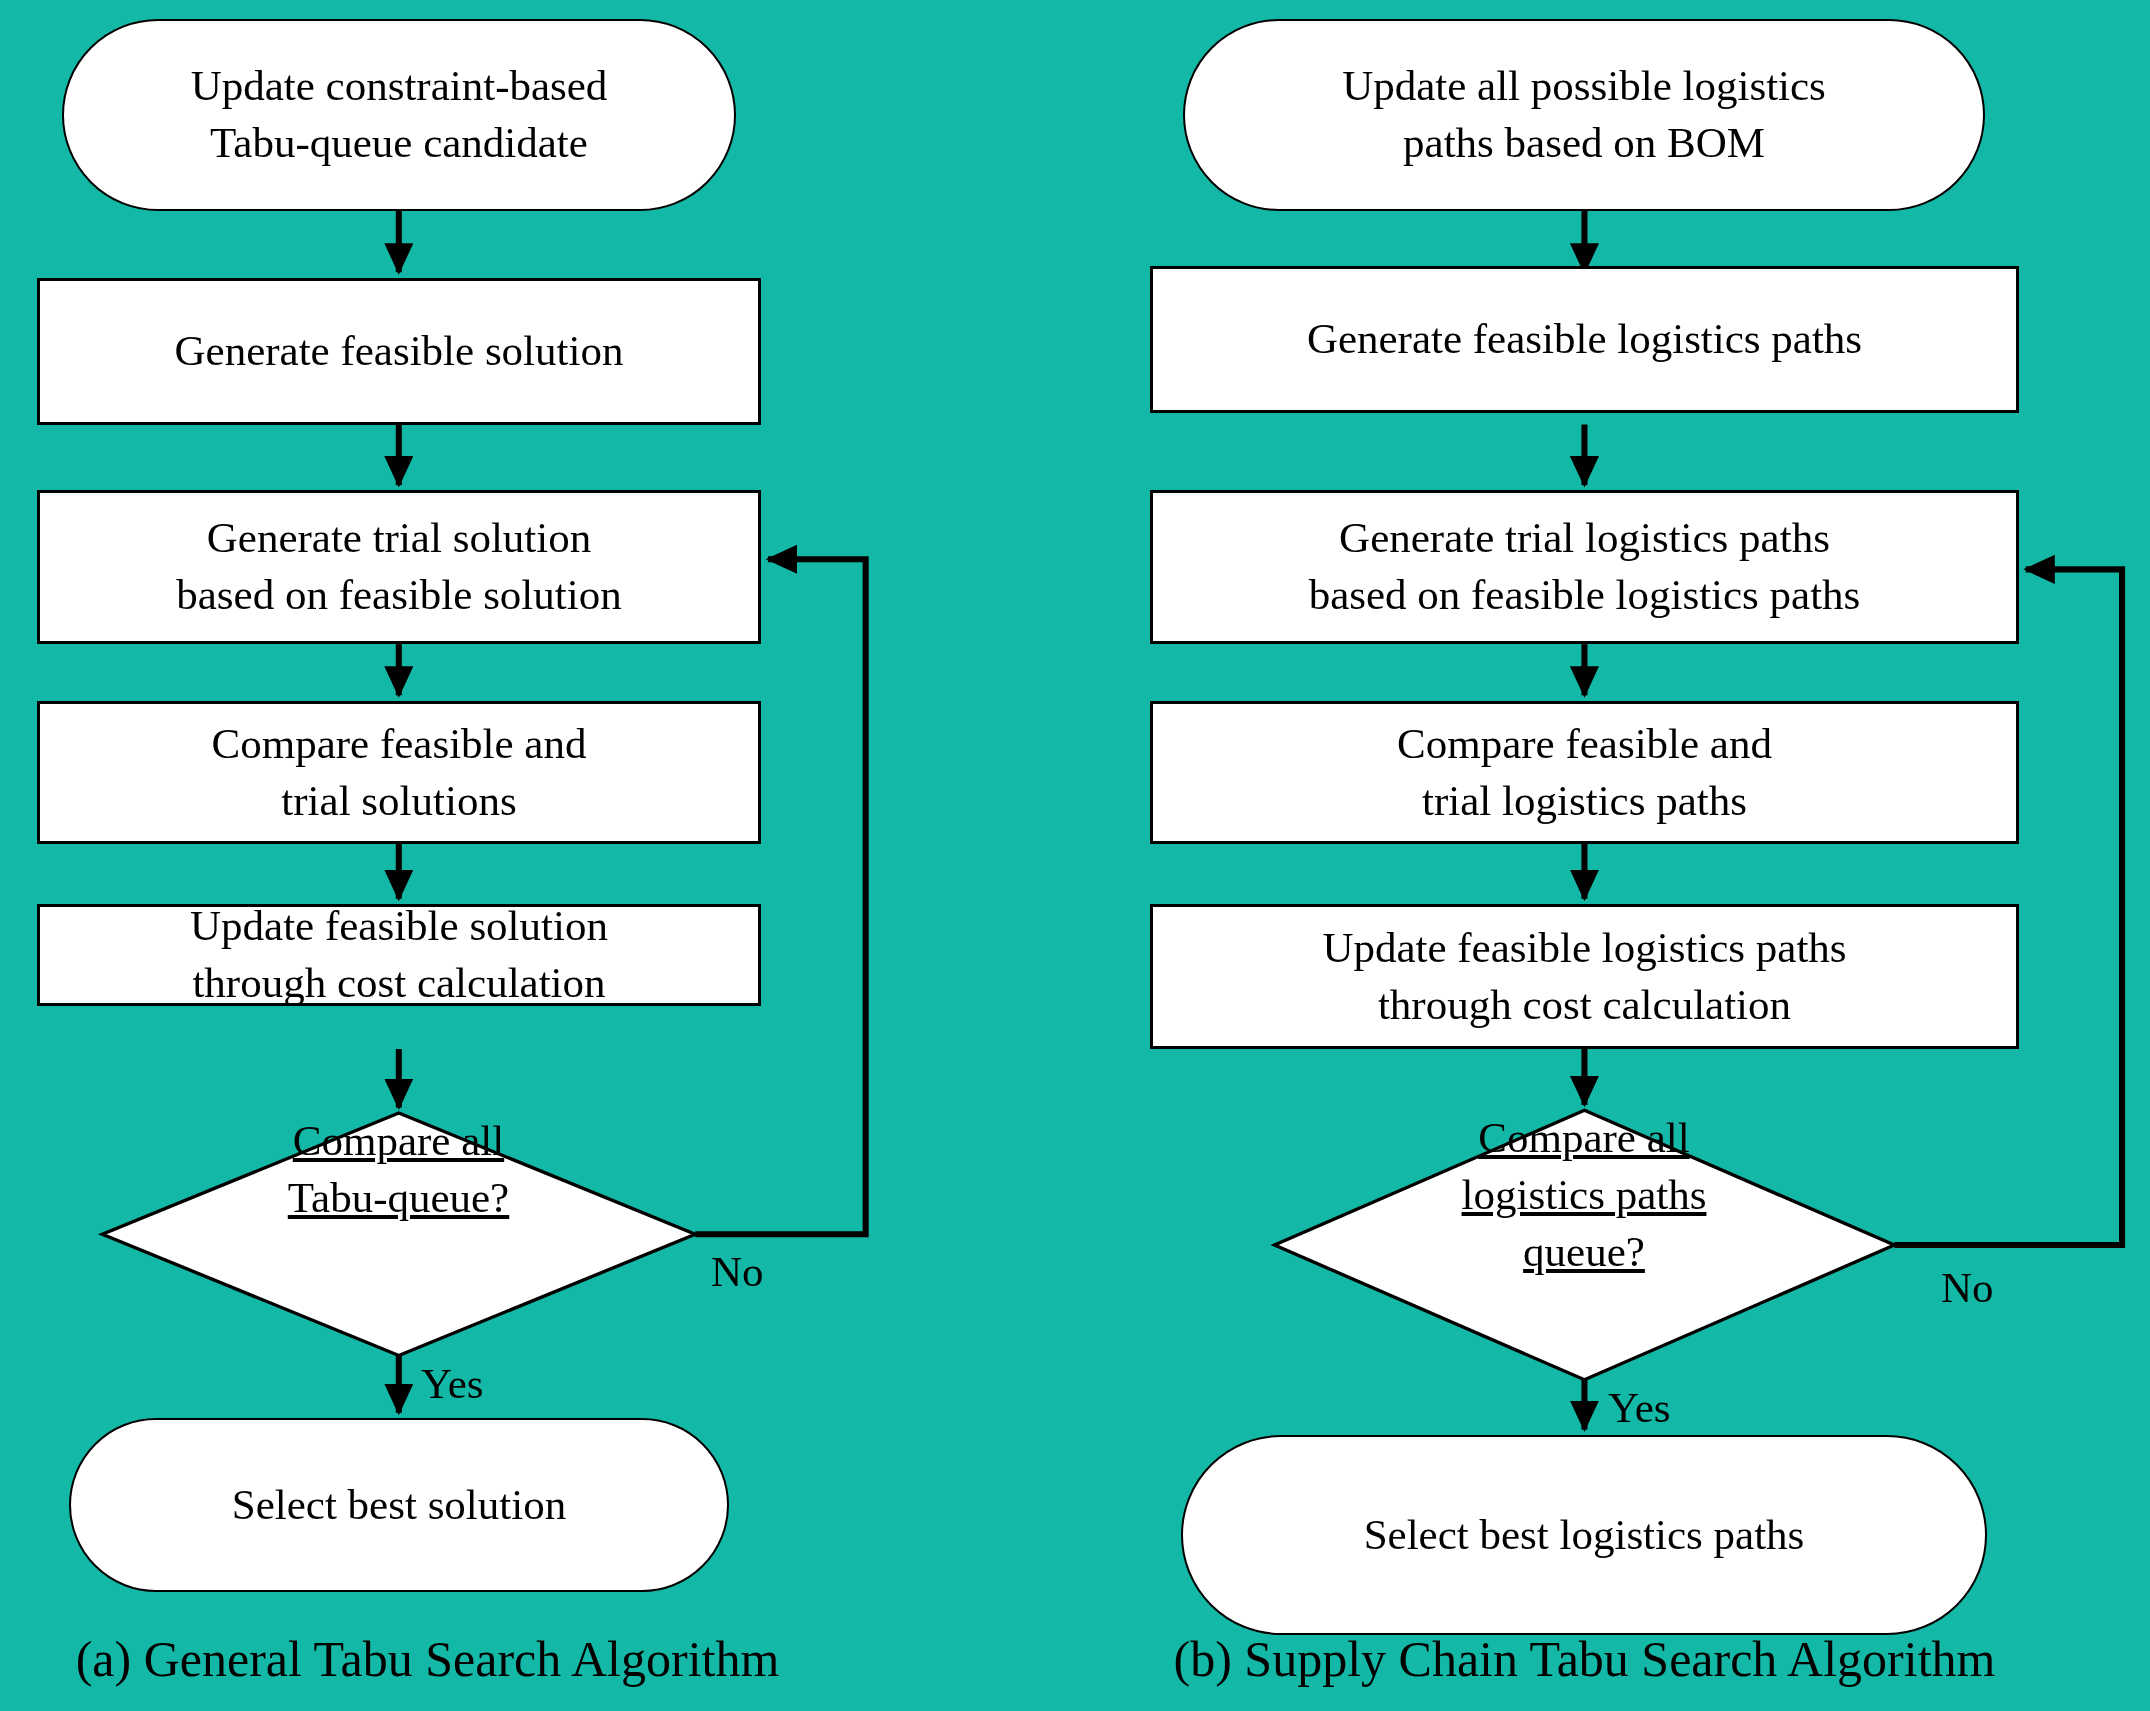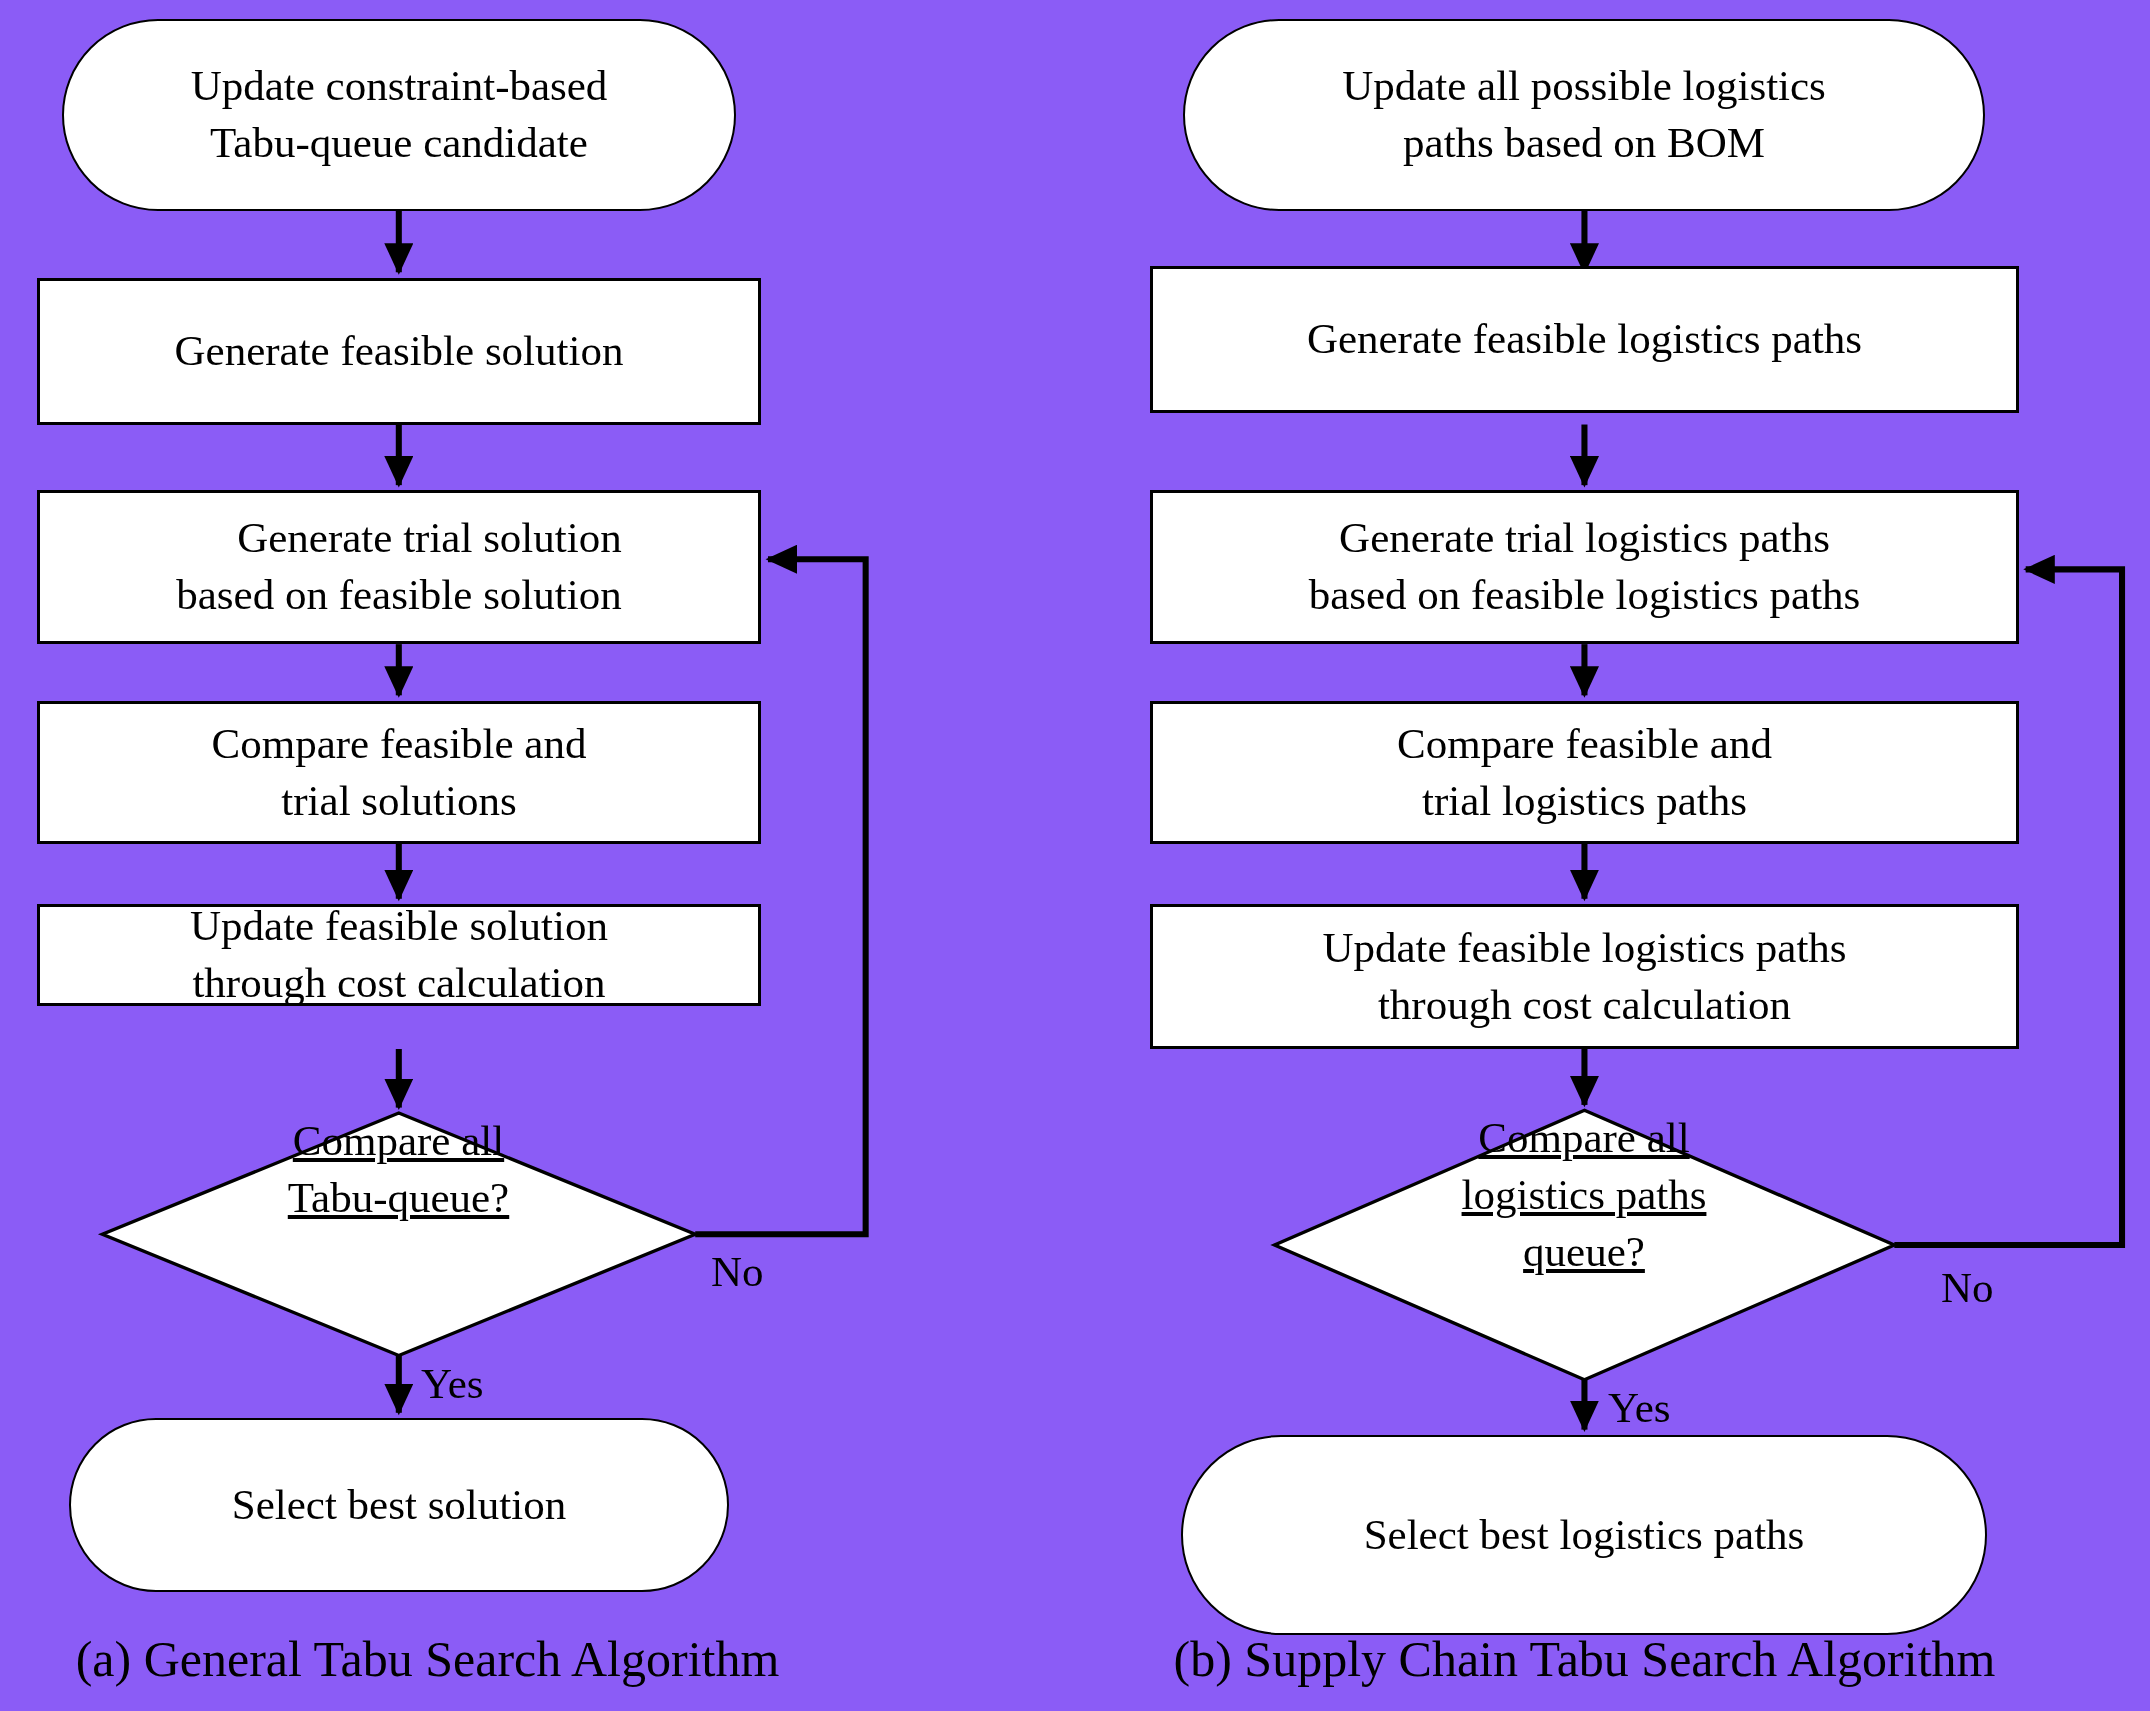--- a/index.html
+++ b/index.html
@@ -1,20 +1,20 @@
 <!DOCTYPE html>
 <html style="font-size:10.8px"><head>
 <meta charset="utf-8">
 <style>
   html, body { margin: 0; padding: 0; background: #ffffff; }
   .canvas {
     position: relative;
     width: 2151px;
     height: 1712px;
-    background: #8b5cf6;
+    background: #14b8a6;
     font-family: "Liberation Serif", "DejaVu Serif", serif;
     color: #000000;
     overflow: hidden;
   }
   .connector-layer {
     position: absolute;
     left: 0; top: 0;
     width: 2151px; height: 1712px;
   }
   .node {
@@ -96,21 +96,21 @@
 
   <div class="node terminal" style="left:62px; top:19px; width:674px; height:192px;">
     <span class="txt">Update constraint-based
 Tabu-queue candidate</span>
   </div>
 
   <div class="node process" style="left:37px; top:278px; width:724px; height:147px;font-family:Liberation Serif, serif;">
     <span class="txt">Generate feasible solution</span>
   </div>
 
-  <div class="node process" style="left:37px; top:490px; width:724px; height:154px;text-align:right;">
+  <div class="node process" style="left:37px; top:490px; width:724px; height:154px;">
     <span class="txt">Generate trial solution
 based on feasible solution</span>
   </div>
 
   <div class="node process" style="left:37px; top:701px; width:724px; height:143px;">
     <span class="txt">Compare feasible and
 trial solutions</span>
   </div>
 
   <div class="node process" style="left:37px; top:904px; width:724px; height:102px;">

